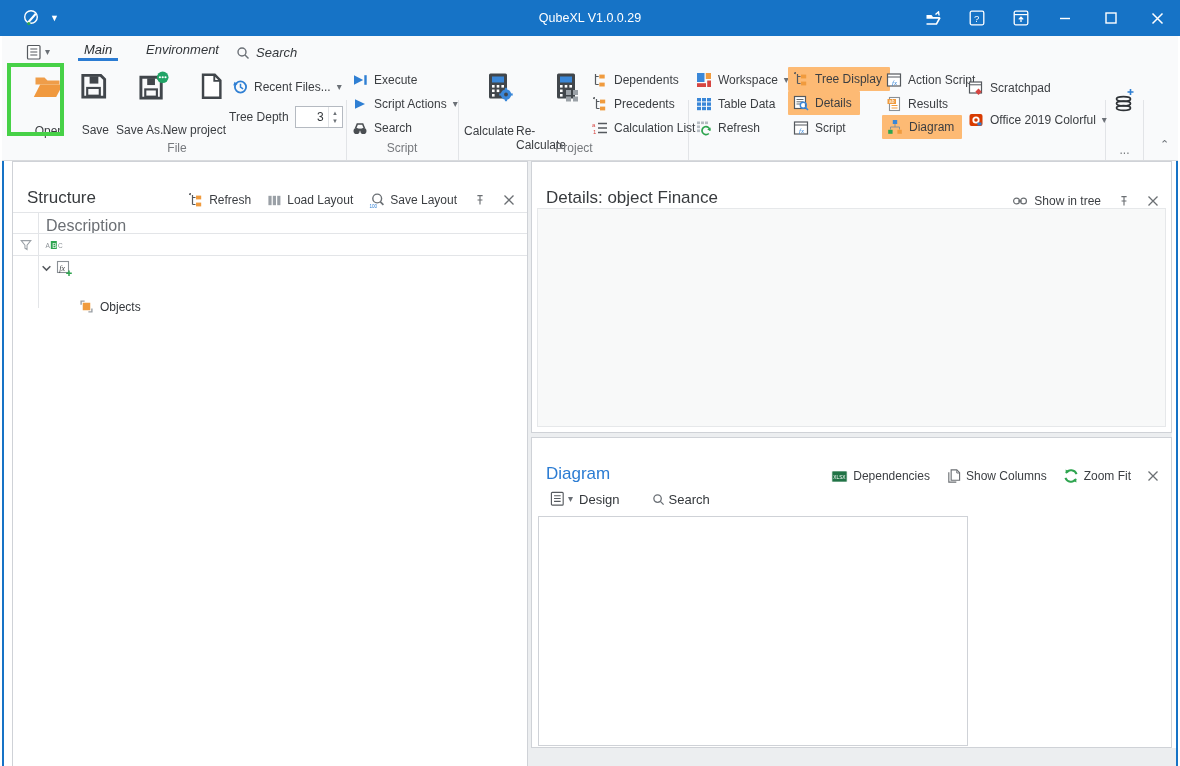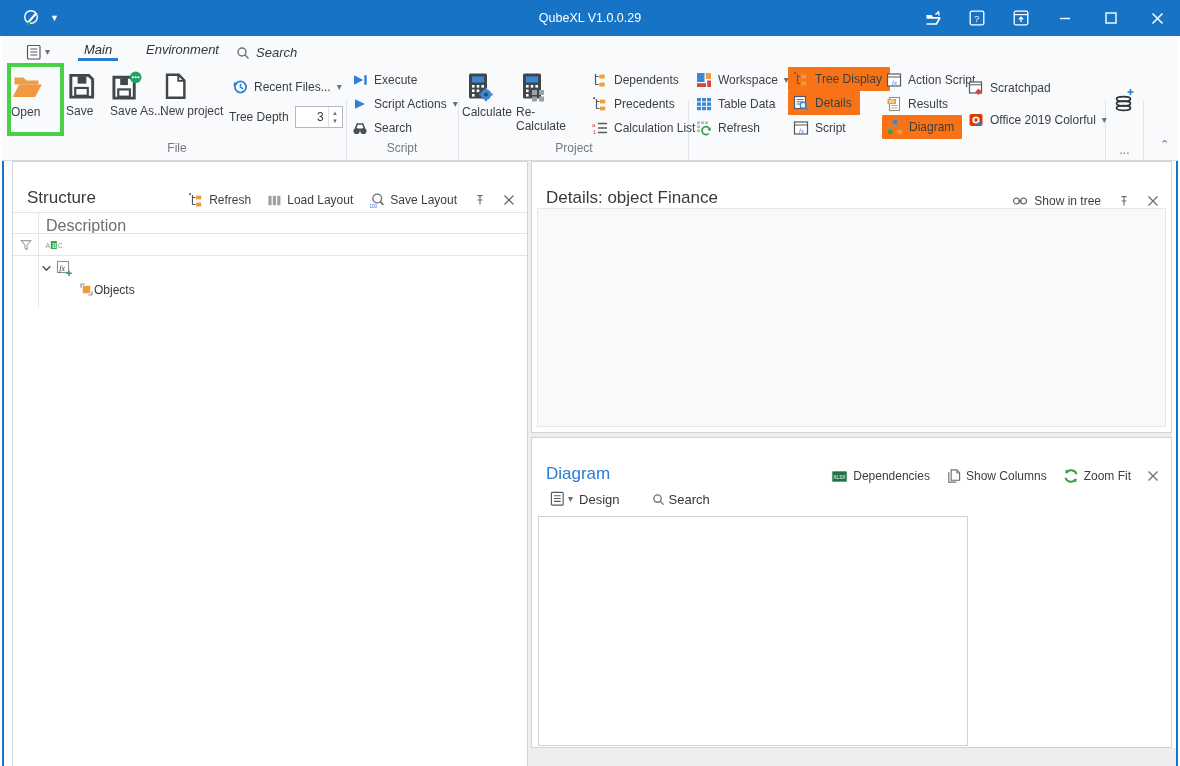--- a/index.html
+++ b/index.html
@@ -15,22 +15,22 @@
   
   .wborder { background:#1673C6; width:2px; top:36px; height:730px; }
   
   .ribbon { left:2px; top:36px; width:1176px; height:124px; background:#f9fafb; }
   .rtab { font-size:13px; color:#33373b; padding:3px 6px;font-style:italic; }
   .rtab.active { color:#2b2f33; }
   .tab-underline { height:3px; background:#2b7cd3; }
   .glabel { font-size:12px; color:#76797d; text-align:center; }
   .vsep { width:1px; background:#e2e4e7; top:64px; height:90px; }
   .ri { display:flex; align-items:center; gap:6px; font-size:12px; color:#3b3e42; white-space:nowrap; }
-  .bigbtn { position:absolute; display:flex; flex-direction:column; align-items:flex-start; justify-content:flex-start; gap:2px; font-size:12px; color:#3b3e42; padding-top:6px; }
-  .toggled { background:#f97316; border-radius:1px; }
+  .bigbtn { position:absolute; display:flex; flex-direction:column; align-items:flex-end; justify-content:flex-start; gap:21px; font-size:12px; color:#3b3e42; padding-top:6px; }
+  .toggled { background:#fdba74; border-radius:1px; }
   .caret { color:#6b7076; font-size:10px; line-height:1; }
   .ribbon-bottom { left:2px; top:160px; width:1176px; height:1px; background:#d8dadd; }
   
   .panel { position:absolute; background:#fff; border:1px solid #cfd2d7; }
   .p-header { display:flex; align-items:flex-end; height:46px; padding:0 12px 0 14px; }
   .p-title { font-size:17px; color:#383b3e; }
   .hdr-act { display:flex; align-items:center; gap:5px; font-size:12px; color:#3b3e42; white-space:nowrap; }
   .hdr-right { margin-left:auto; display:flex; align-items:center; gap:16px; }
   .gapbar { background:#eceef0; }
   .gridline { background:#e3e5e8; }
@@ -478,21 +478,21 @@
     <div class="abs row" style="left:28px;top:96px;height:21px;gap:4px">
       <svg width="11" height="11" viewBox="0 0 10 10">
           <path d="M1.5 3l3.5 3.5L8.5 3" fill="none" stroke="#55595e" stroke-width="1.4"></path>
         </svg>
       <svg width="17" height="17" viewBox="0 0 17 17">
         <rect x="1.5" y="1.5" width="11" height="11" fill="#fff" stroke="#8a9095" stroke-width="1.1"></rect>
         <text x="3.2" y="10.6" font-size="8" font-style="italic" font-family="Liberation Serif,serif" fill="#3b3e41">fx</text>
         <path d="M13 10.5v5.5M10.2 13.2h5.6" stroke="#2ea44f" stroke-width="1.5"></path>
       </svg>
     </div>
-    <div class="abs row" style="left:66px;top:117px;height:21px;gap:0">
+    <div class="abs row" style="left:66px;top:134px;height:21px;gap:6px">
       <svg width="15" height="15" viewBox="0 0 16 16">
         <path d="M1.5 1.5h4.5V3H3v3H1.5z" fill="#9aa0a6"></path>
         <rect x="4" y="4" width="8" height="8" fill="#f09b3e"></rect>
         <path d="M14.5 14.5H10V13h3v-3h1.5z" fill="#9aa0a6"></path>
       </svg>
       <span class="treetxt">Objects</span>
     </div>
   </div>
 
   <div class="panel" style="left:531px;top:161px;width:641px;height:272px">

